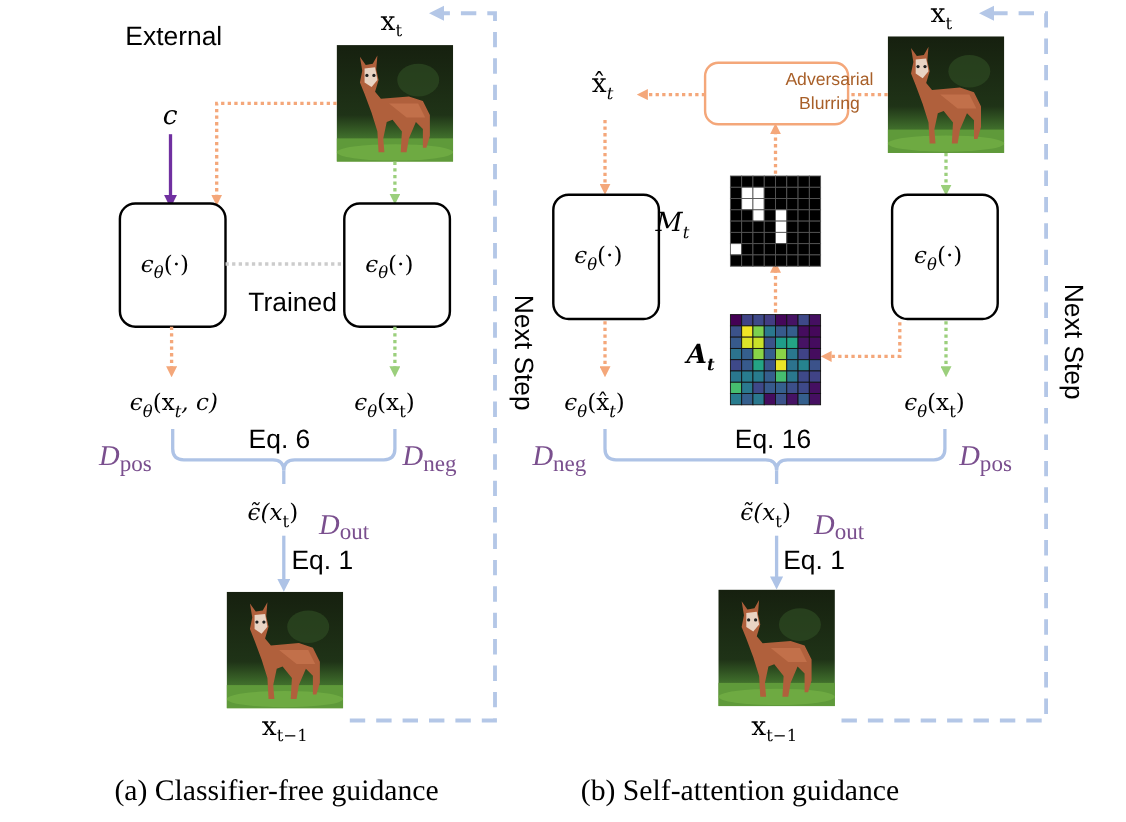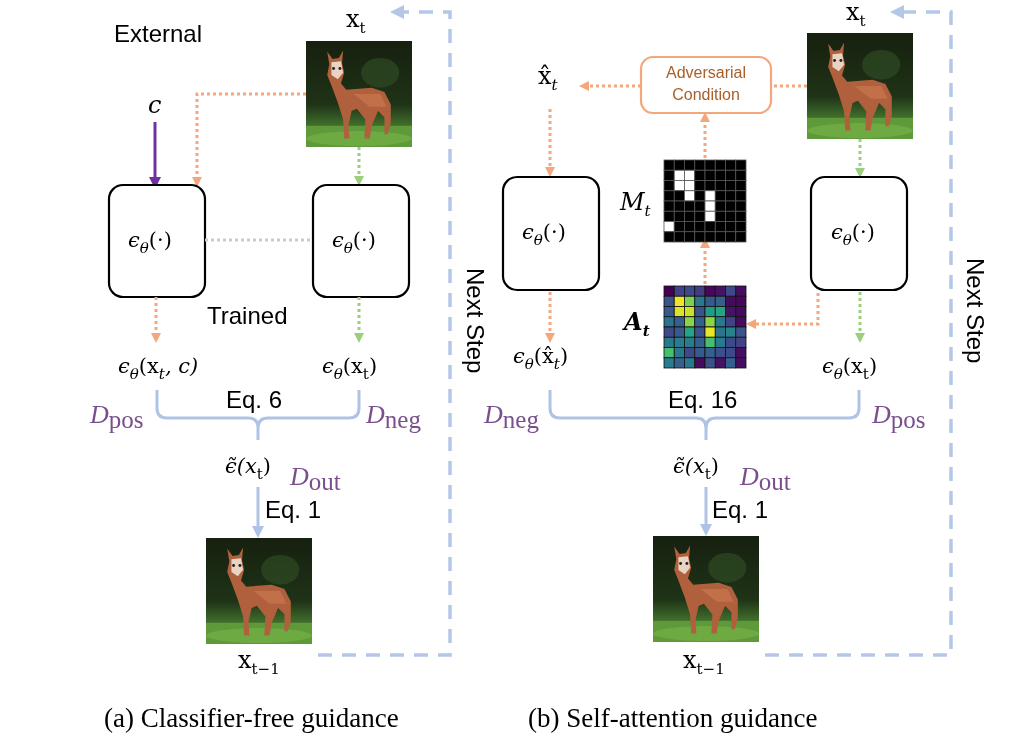--- a/index.html
+++ b/index.html
@@ -3,21 +3,21 @@
 <meta charset="utf-8">
 <style>
   html,body{margin:0;padding:0;background:#ffffff;}
   body{width:1024px;height:747px;position:relative;overflow:hidden;font-family:"Liberation Sans",sans-serif;color:#000;}
   #canvas{position:absolute;left:0;top:0;}
   .lbl{position:absolute;white-space:nowrap;}
   .sans{font-family:"Liberation Sans",sans-serif;font-size:24px;line-height:28px;}
   .math{font-family:"DejaVu Serif",serif;font-size:21px;line-height:24px;}
   .mathit{font-family:"DejaVu Serif",serif;font-style:italic;}
   .purple{color:#7a4f8e;font-family:"Liberation Serif",serif;font-size:26px;font-style:italic;}
-  .purple sub{font-style:normal;font-size:25px;vertical-align:-5px;text-align:center;}
+  .purple sub{font-style:normal;font-size:21px;vertical-align:-5px;text-align:center;}
   .caption{font-family:"Liberation Serif",serif;font-size:27px;line-height:32px;}
   .adv{font-family:"Liberation Sans",sans-serif;font-size:16px;color:#a85f28;text-align:center;line-height:22px;}
   .vert{writing-mode:vertical-rl;}
   sub.s{font-size:15px;vertical-align:-6px;}
 </style>
 </head>
 <body>
 
 <svg id="canvas" width="1024" height="747" viewBox="0 0 1024 747">
   <defs>
@@ -251,55 +251,55 @@
 <div class="lbl sans" style="left:108px;top:20px;width:100px;text-align:center;">
   <div>External</div>
 </div>
 <div class="lbl mathit" style="left:148px;top:91px;font-size:24px;">c</div>
 
 <div class="lbl math" style="left:346px;top:7px;font-size:24px;"><span>x</span><sub class="s">t</sub></div>
 
 <div class="lbl math" style="left:128px;top:228px;"><span class="mathit">ϵ</span><sub class="s mathit">θ</sub>(·)</div>
 <div class="lbl math" style="left:332px;top:228px;"><span class="mathit">ϵ</span><sub class="s mathit">θ</sub>(·)</div>
 
-<div class="lbl sans" style="left:207px;top:262px;width:118px;text-align:left;margin-top:40px;">
+<div class="lbl sans" style="left:207px;top:262px;width:118px;text-align:center;">
   <div>Trained</div>
 </div>
 
 <div class="lbl math" style="left:90px;top:354px;margin-left:28px;"><span class="mathit">ϵ</span><sub class="s mathit">θ</sub><span>(x</span><sub class="s mathit">t</sub><span class="mathit">, c)</span></div>
 <div class="lbl math" style="left:322px;top:354px;"><span class="mathit">ϵ</span><sub class="s mathit">θ</sub><span>(x</span><sub class="s">t</sub><span>)</span></div>
 
 <div class="lbl sans" style="left:226px;top:386px;">Eq. 6</div>
 <div class="lbl purple" style="left:90px;top:400px;"><span>D</span><sub>pos</sub></div>
 <div class="lbl purple" style="left:366px;top:400px;"><span>D</span><sub>neg</sub></div>
 
 <div class="lbl math" style="left:225px;top:454px;"><span class="mathit">ϵ̃(x</span><sub class="s">t</sub><span>)</span></div>
 <div class="lbl purple" style="left:290px;top:462px;"><span>D</span><sub>out</sub></div>
 <div class="lbl sans" style="left:265px;top:496px;">Eq. 1</div>
 
 <div class="lbl math" style="left:238px;top:648px;font-size:24px;"><span>x</span><sub class="s">t−1</sub></div>
 
 <div class="lbl sans vert" style="left:461px;top:268px;">Next Step</div>
 
 <div class="lbl math" style="left:846px;top:0px;font-size:24px;"><span>x</span><sub class="s">t</sub></div>
 
-<div class="lbl adv" style="left:641px;top:62px;width:130px;">
+<div class="lbl adv" style="left:641px;top:62px;width:130px;padding-left:48px;">
   <div>Adversarial</div>
-  <div>Condition</div>
+  <div>Blurring</div>
 </div>
 
 <div class="lbl math" style="left:538px;top:64px;font-size:24px;"><span>x̂</span><sub class="s mathit">t</sub></div>
 
-<div class="lbl math" style="left:620px;top:190px;font-size:24px;"><span class="mathit">M</span><sub class="s mathit">t</sub></div>
+<div class="lbl math" style="left:596px;top:190px;font-size:24px;"><span class="mathit">M</span><sub class="s mathit">t</sub></div>
 <div class="lbl math" style="left:624px;top:310px;font-size:24px;font-weight:bold;"><span class="mathit">A</span><sub class="s mathit">t</sub></div>
 
 <div class="lbl math" style="left:522px;top:220px;"><span class="mathit">ϵ</span><sub class="s mathit">θ</sub>(·)</div>
 <div class="lbl math" style="left:831px;top:220px;"><span class="mathit">ϵ</span><sub class="s mathit">θ</sub>(·)</div>
 
-<div class="lbl math" style="left:513px;top:344px;"><span class="mathit">ϵ</span><sub class="s mathit">θ</sub><span>(x̂</span><sub class="s mathit">t</sub><span>)</span></div>
+<div class="lbl math" style="left:513px;top:354px;"><span class="mathit">ϵ</span><sub class="s mathit">θ</sub><span>(x̂</span><sub class="s mathit">t</sub><span>)</span></div>
 <div class="lbl math" style="left:822px;top:354px;"><span class="mathit">ϵ</span><sub class="s mathit">θ</sub><span>(x</span><sub class="s">t</sub><span>)</span></div>
 
 <div class="lbl sans" style="left:668px;top:386px;">Eq. 16</div>
 <div class="lbl purple" style="left:484px;top:400px;"><span>D</span><sub>neg</sub></div>
 <div class="lbl purple" style="left:872px;top:400px;"><span>D</span><sub>pos</sub></div>
 
 <div class="lbl math" style="left:673px;top:454px;"><span class="mathit">ϵ̃(x</span><sub class="s">t</sub><span>)</span></div>
 <div class="lbl purple" style="left:740px;top:462px;"><span>D</span><sub>out</sub></div>
 <div class="lbl sans" style="left:712px;top:496px;">Eq. 1</div>
 

